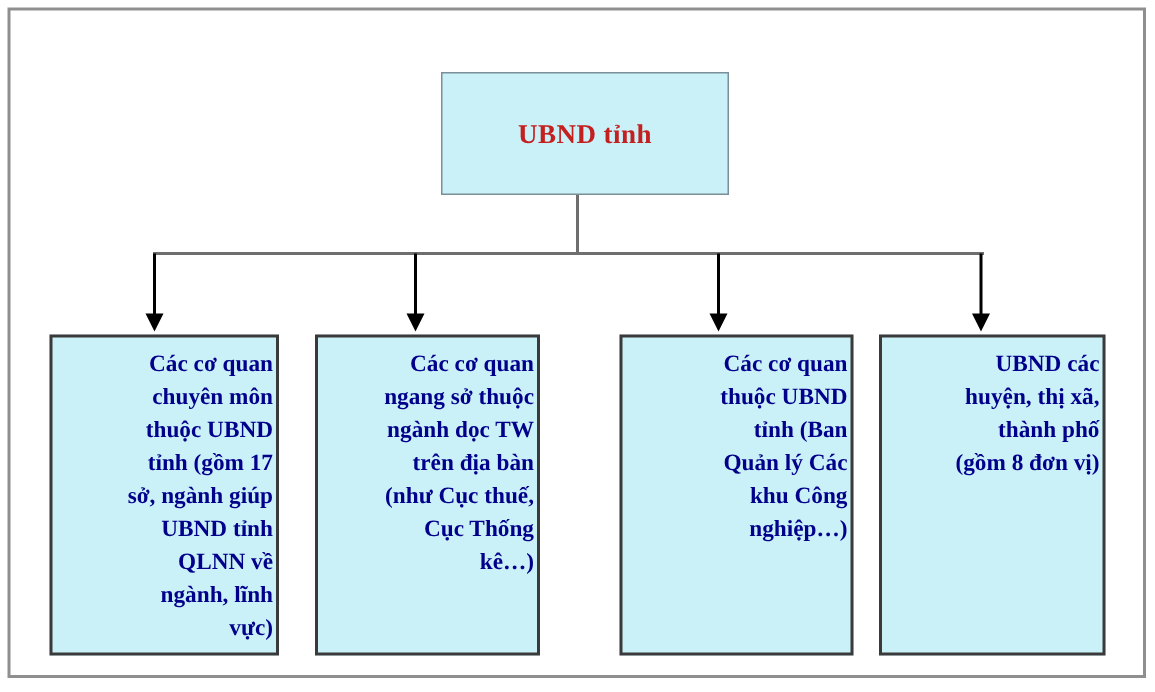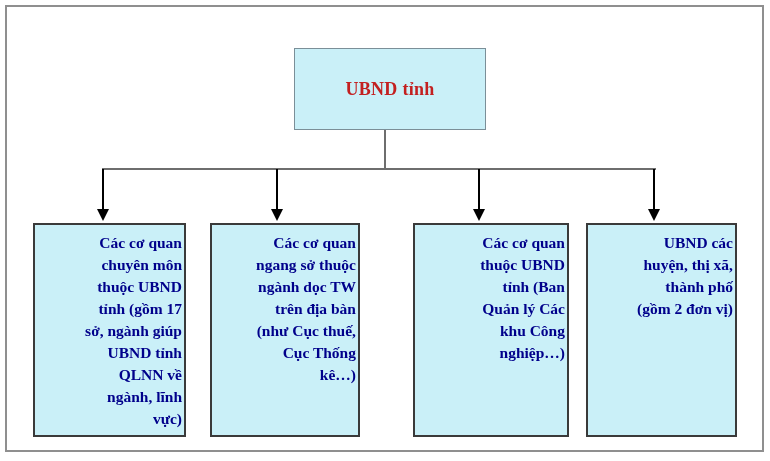--- a/index.html
+++ b/index.html
@@ -94,15 +94,15 @@
 thuộc UBND
 tỉnh (Ban
 Quản lý Các
 khu Công
 nghiệp…)</span>
   </div>
   <div class="box child-box b4">
     <span class="child-label">UBND các
 huyện, thị xã,
 thành phố
-(gồm 2 đơn vị)</span>
+(gồm 8 đơn vị)</span>
   </div>
 </div>
 
 </body></html>

